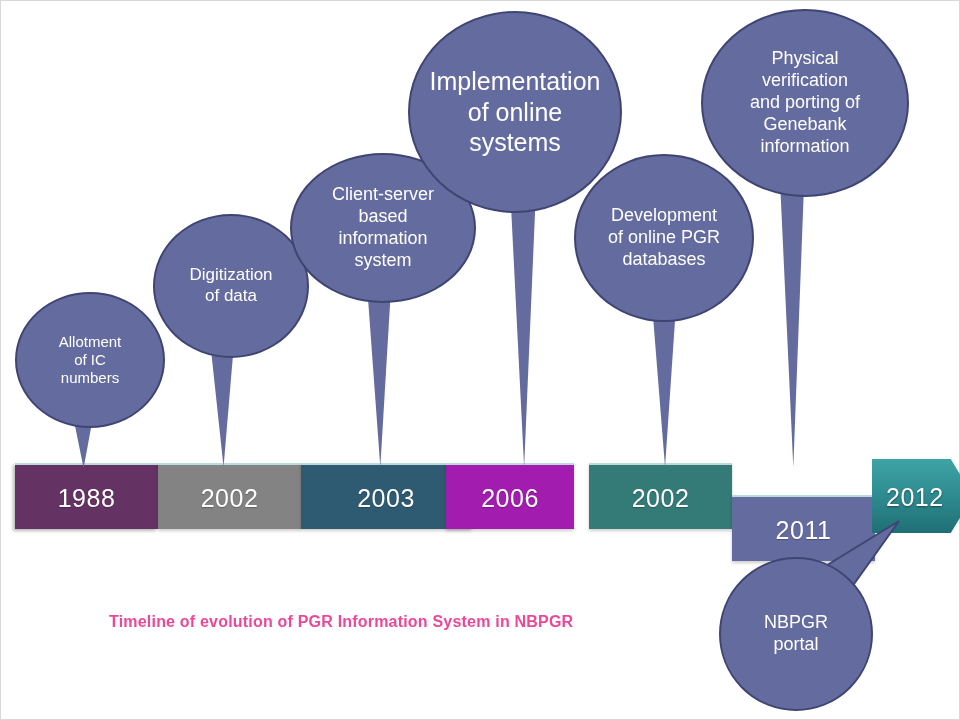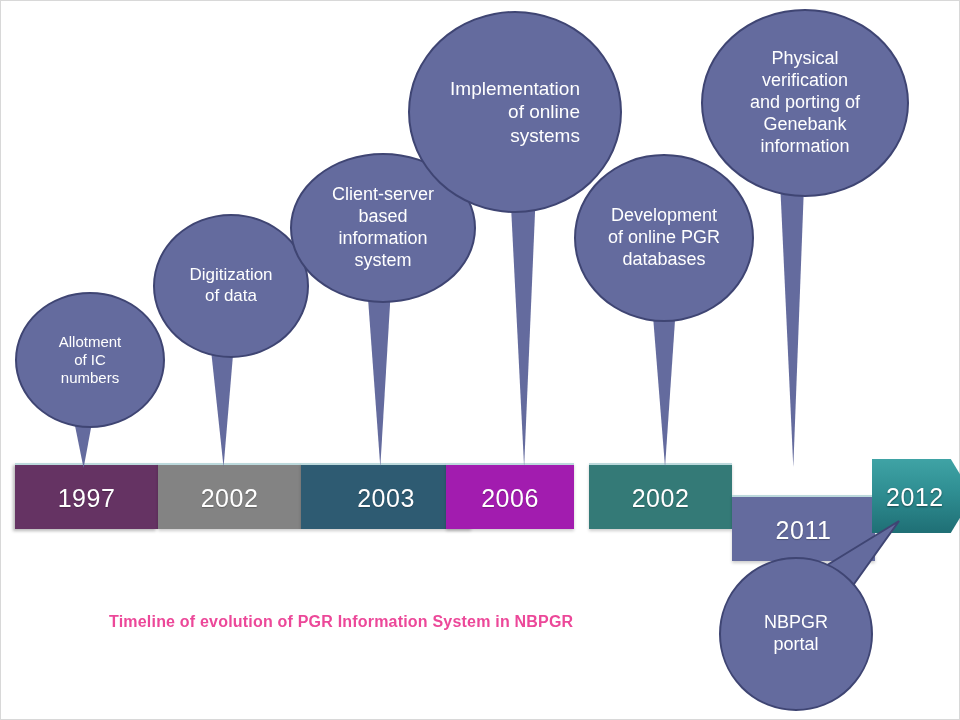--- a/index.html
+++ b/index.html
@@ -81,21 +81,21 @@
   <div class="tail t4"></div>
   <div class="tail t5"></div>
   <div class="tail t6"></div>
 
   <svg class="tail t7" viewBox="0 0 960 720" xmlns="http://www.w3.org/2000/svg">
     <polygon points="898,520 843,597 823,566" fill="#646b9e" stroke="#3f4573" stroke-width="2"></polygon>
   </svg>
 
   <div class="bar">
     <div class="seg first" style="left:0px;   width:143px; background:#653363;">
-        <span class="yr">1997</span>
+        <span class="yr">1988</span>
       </div>
     <div class="seg shadowed" style="left:143px; width:143px; background:#838383;">
         <span class="yr">2002</span>
       </div>
     <div class="seg shadowed" style="left:286px; width:170px; background:#2e5b72;">
         <span class="yr">2003</span>
       </div>
     <div class="seg shadowed" style="left:431px; width:128px; background:#a21caf;">
         <span class="yr">2006</span>
       </div>
@@ -121,21 +121,21 @@
 of data</span>
   </div>
 
   <div class="balloon" style="left:289px;top:152px;width:186px;height:150px;font-size:18px;">
     <span class="txt">Client-server
 based
 information
 system</span>
   </div>
 
-  <div class="balloon" style="left:407px;top:10px;width:214px;height:202px;font-size:19px;text-align:right;">
+  <div class="balloon" style="left:407px;top:10px;width:214px;height:202px;font-size:25px;">
     <span class="txt">Implementation
 of online
 systems</span>
   </div>
 
   <div class="balloon" style="left:573px;top:153px;width:180px;height:168px;font-size:18px;">
     <span class="txt">Development
 of online PGR
 databases</span>
   </div>

